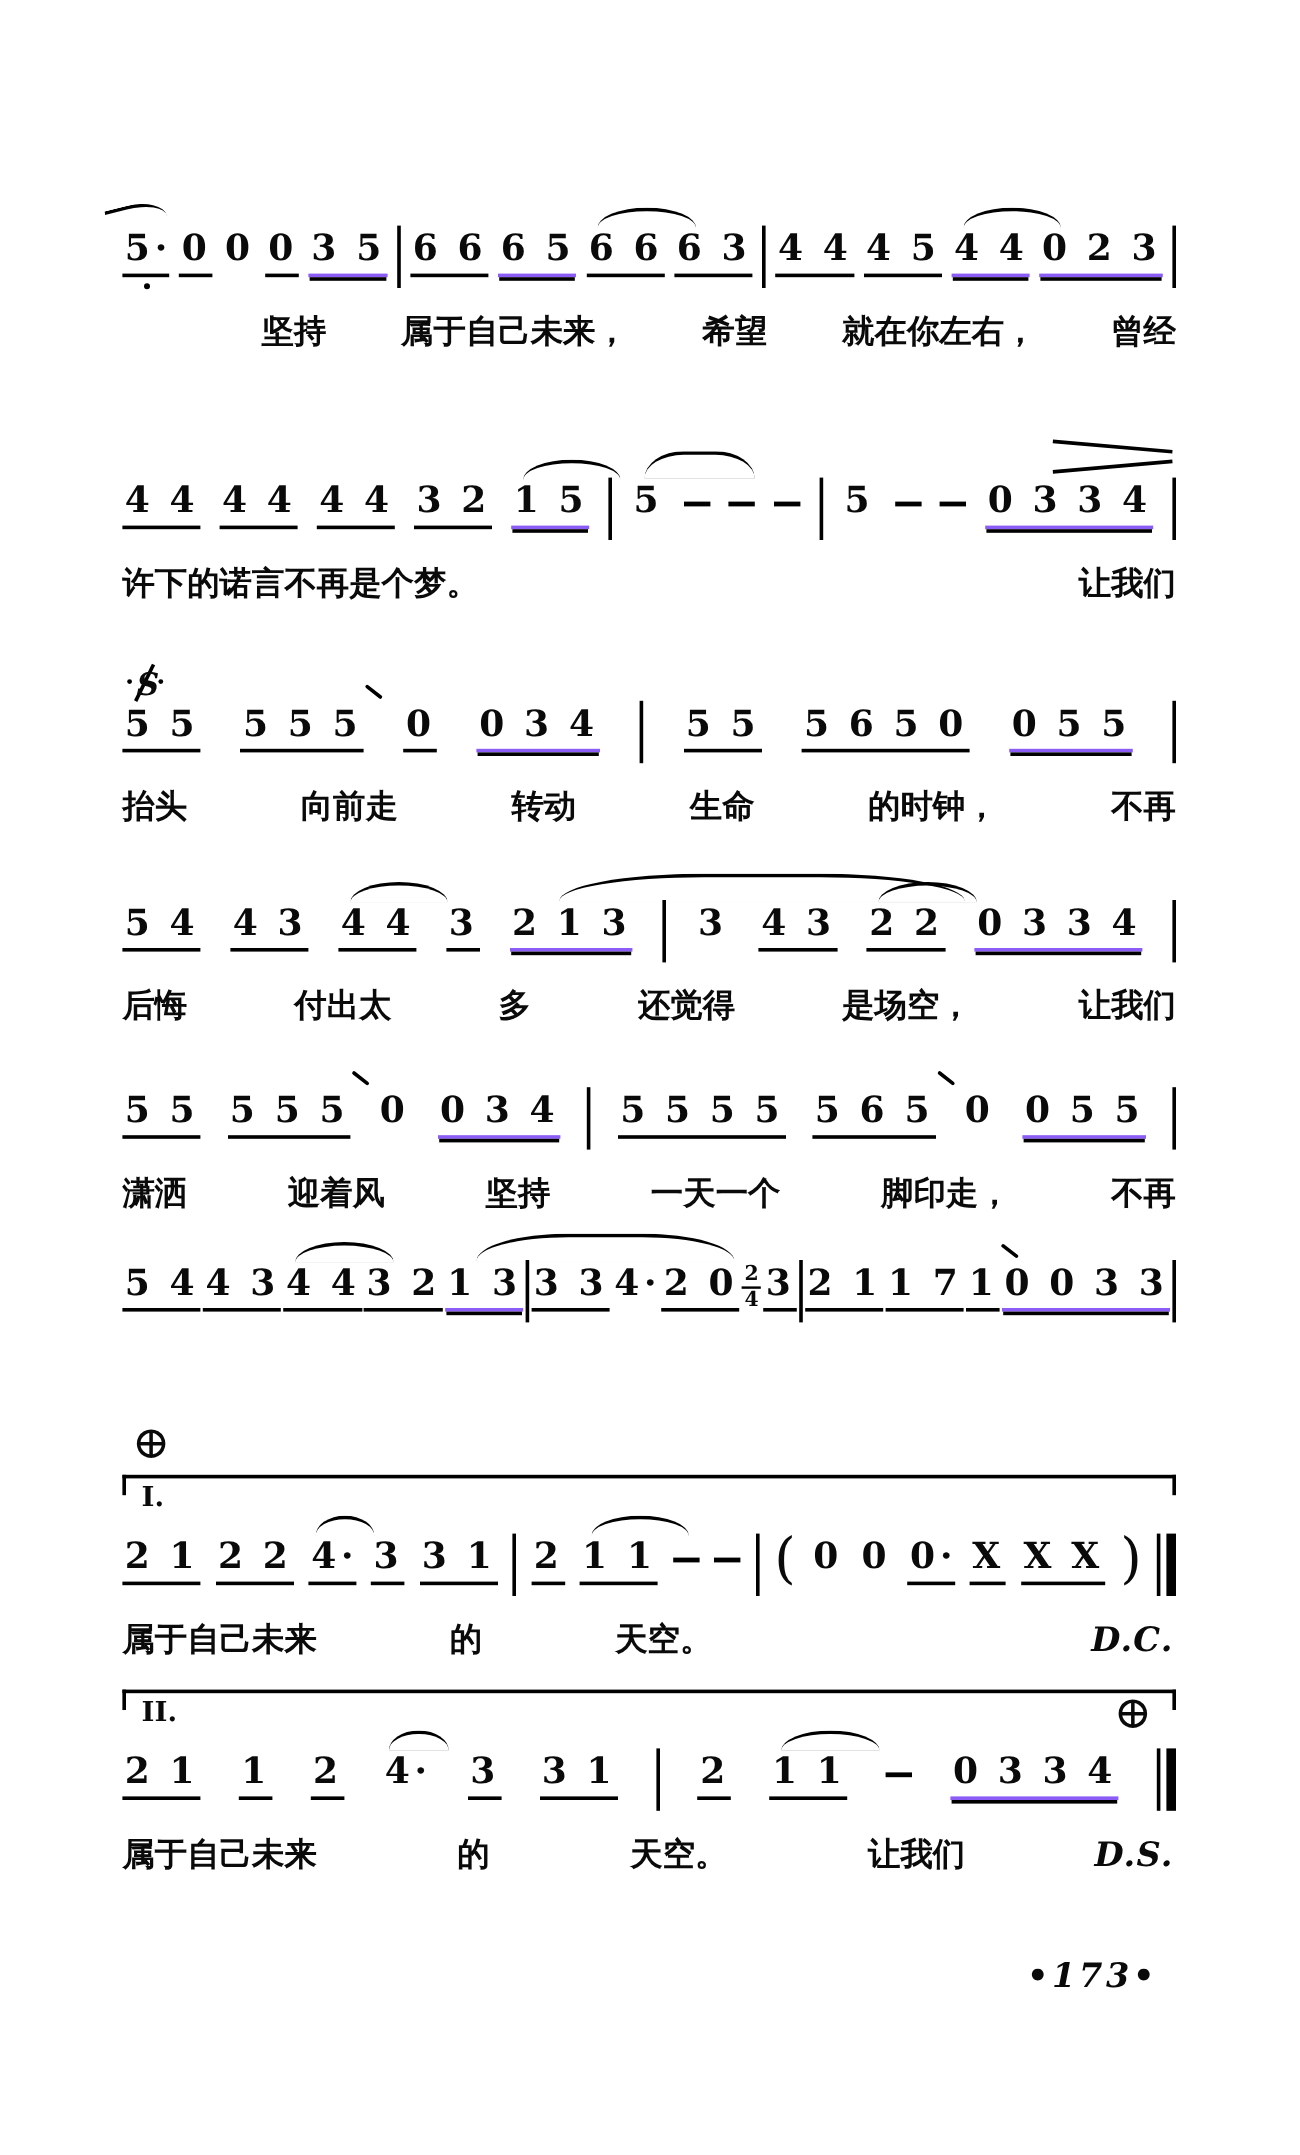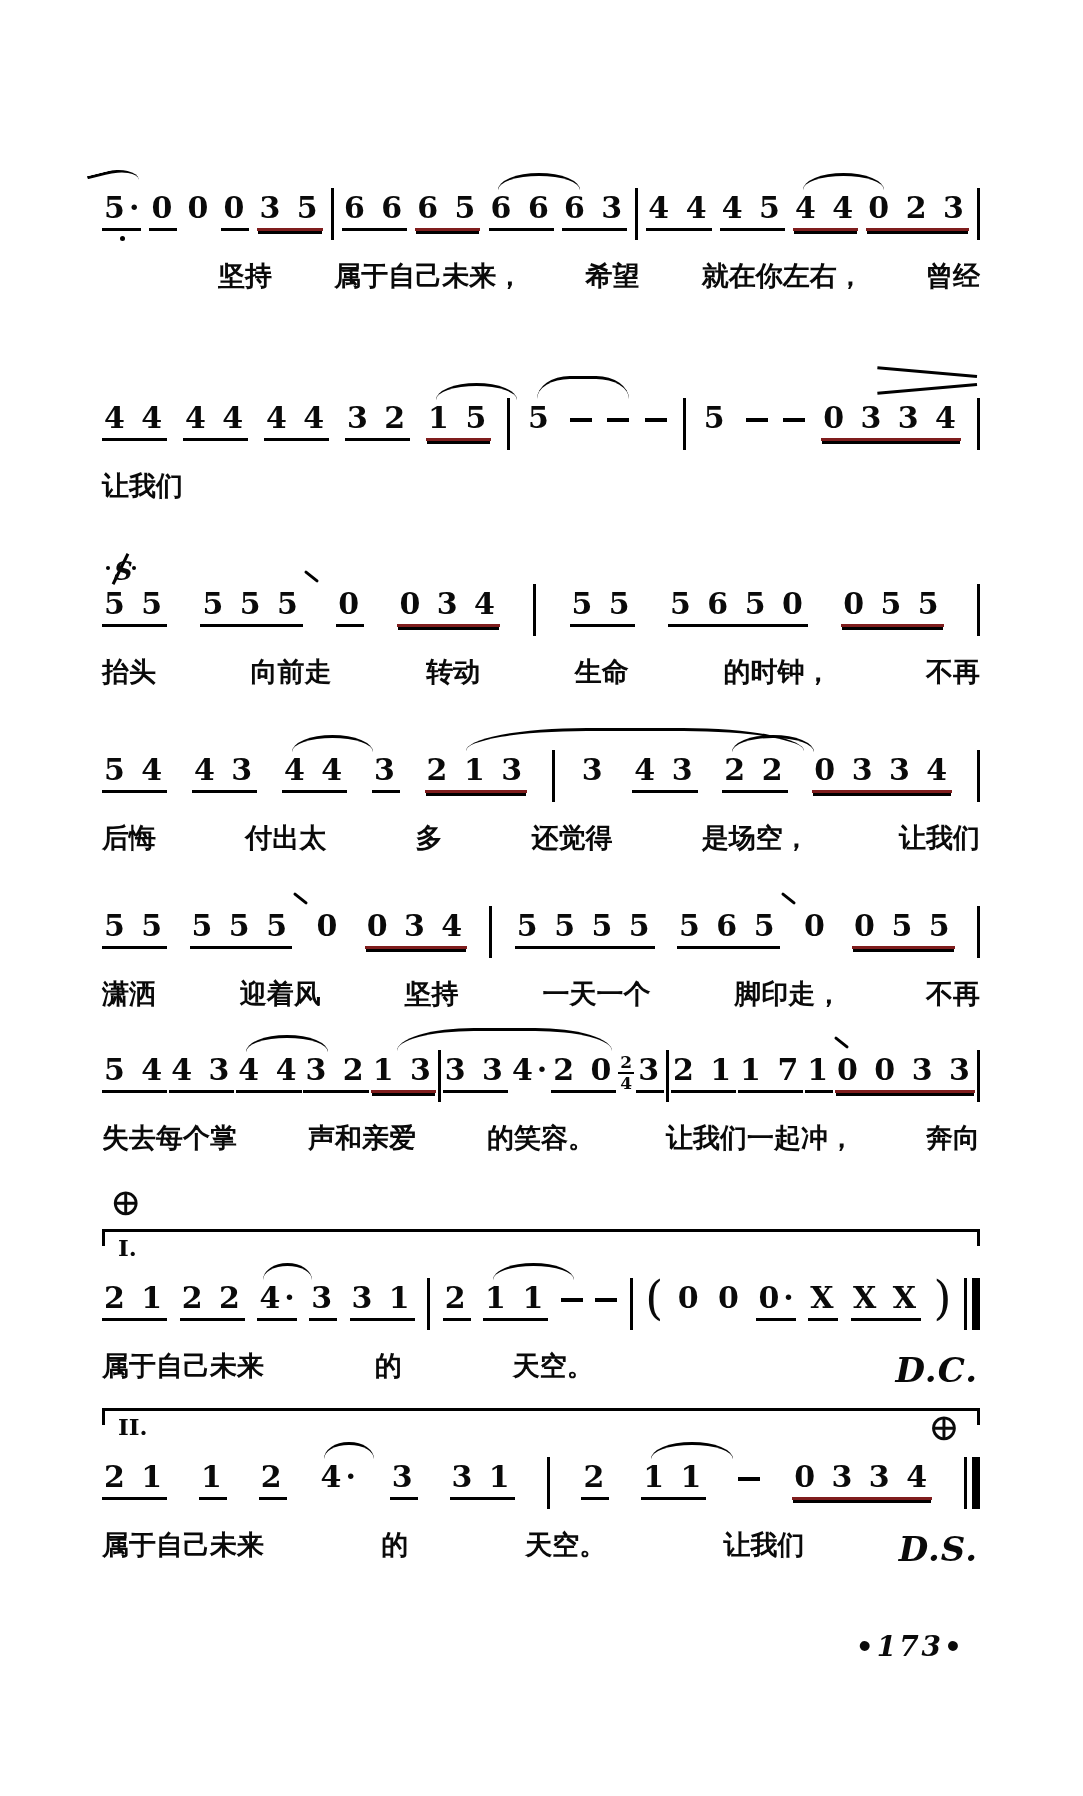--- a/index.html
+++ b/index.html
@@ -5,21 +5,21 @@
   html,body{margin:0;padding:0;background:#e8e8e4;}
   #page{
     position:relative;width:1083px;height:1796px;background:#ffffff;
     color:#0a0a0a;font-family:"DejaVu Serif","DejaVu Sans",serif;overflow:hidden;
   }
   .system,.ending{position:absolute;left:102px;width:878px;}
   .notes{display:flex;justify-content:space-between;align-items:flex-start;padding-top:26px;position:relative;}
   .tok{position:relative;font-weight:700;font-size:30px;line-height:1;padding:1px 2px 5px 2px;}
   .num{white-space:pre;letter-spacing:3px;}
   .u1{border-bottom:3px solid #000;}
-  .u2{border-bottom:3px solid #7f1d1d;text-align:center;}
+  .u2{border-bottom:3px solid #8b5cf6;text-align:center;}
   .u2::after{content:"";position:absolute;left:1px;right:1px;bottom:-6px;height:3px;background:#000;}
   .od::before{content:"";position:absolute;bottom:-13px;left:45%;width:5px;height:5px;border-radius:50%;background:#000;}
   .dot{font-size:30px;font-weight:700;margin-left:1px;}
   .bar{width:3px;height:52px;background:#000;margin-top:-4px;}
   .final{display:flex;gap:5px;height:52px;margin-top:-4px;}
   .final i{display:block;background:#000;}
   .final .thin{width:3px;}
   .final .thick{width:8px;}
   .dash{width:22px;height:4px;background:#000;margin-top:16px;}
   .paren{font-size:46px;line-height:1;font-weight:400;margin-top:-7px;}
@@ -39,21 +39,21 @@
         line-height:1.05;margin-top:0;}
   .frac .bot{border-top:2px solid #000;padding:1px 2px 0 2px;}
   .frac .top{padding:0 2px;}
   .lyrics{position:relative;margin-top:18px;font-family:"DejaVu Sans","Liberation Sans",sans-serif;
           font-size:27px;font-weight:700;min-height:34px;}
   .segwrap{display:flex;justify-content:space-between;flex:1;}
   .sys0 .segwrap{padding-left:116px;}
   .e1 .segwrap{width:56%;}
   .e2 .segwrap{width:80%;}
   .rlabel{position:absolute;right:2px;top:2px;font-family:"DejaVu Serif",serif;
-          font-style:italic;font-weight:700;font-size:34px;letter-spacing:1px;}
+          font-style:italic;font-weight:700;font-size:28px;letter-spacing:1px;}
   .segno{position:absolute;top:-8px;left:4px;width:30px;height:34px;}
   .segno .sg-s{font-size:26px;font-weight:700;font-style:italic;position:absolute;left:8px;top:2px;}
   .segno .sg-slash{position:absolute;left:13px;top:-2px;width:3px;height:34px;background:#000;
           transform:rotate(26deg);display:block;}
   .segno .sg-d1,.segno .sg-d2{position:absolute;width:4px;height:4px;border-radius:50%;background:#000;display:block;}
   .segno .sg-d1{left:0;top:12px;}
   .segno .sg-d2{left:26px;top:12px;}
   .coda{position:absolute;font-size:38px;font-weight:400;line-height:1;}
   .coda-left{top:0;left:8px;}
   .coda-right{top:0;right:20px;}
@@ -118,20 +118,21 @@
           <div class="dash"></div>
           <div class="dash"></div>
           <div class="tok u2"><span class="num">0 3 3 4</span><span class="cresc">
               <i class="l1"></i>
               <i class="l2"></i>
             </span></div>
           <div class="bar"></div>
         </div>
         <div class="lyrics">
           <div class="segwrap">
+            <span>许下的诺言不再是个梦。</span>
             <span>让我们</span>
           </div>
         </div>
       </div>
       <div class="system sys2" style="top: 562px;">
         <span class="segno">
           <i class="sg-slash"></i>
           <b class="sg-s">S</b>
           <i class="sg-d1"></i>
           <i class="sg-d2"></i>
@@ -223,29 +224,20 @@
             <span class="bot">4</span>
           </div>
           <div class="tok u1"><span class="num">3</span></div>
           <div class="bar"></div>
           <div class="tok u1"><span class="num">2 1</span></div>
           <div class="tok u1"><span class="num">1 7</span></div>
           <div class="tok u1"><span class="num">1</span><span class="fall"></span></div>
           <div class="tok u2"><span class="num">0 0 3 3</span></div>
           <div class="bar"></div>
         </div>
-        <div class="lyrics">
-          <div class="segwrap">
-            <span>失去每个掌</span>
-            <span>声和亲爱</span>
-            <span>的笑容。</span>
-            <span>让我们一起冲，</span>
-            <span>奔向</span>
-          </div>
-        </div>
       </div>
       <div class="ending e1" style="top: 1183px;">
         <span class="coda coda-left">⊕</span>
         <div class="volta e1-volta-offset">
           <span class="vlabel">I.</span>
         </div>
         <div class="notes">
           <div class="tok u1"><span class="num">2 1</span></div>
           <div class="tok u1"><span class="num">2 2</span></div>
           <div class="tok u1"><span class="num">4</span><span class="dot">·</span><span class="slur"></span></div>

